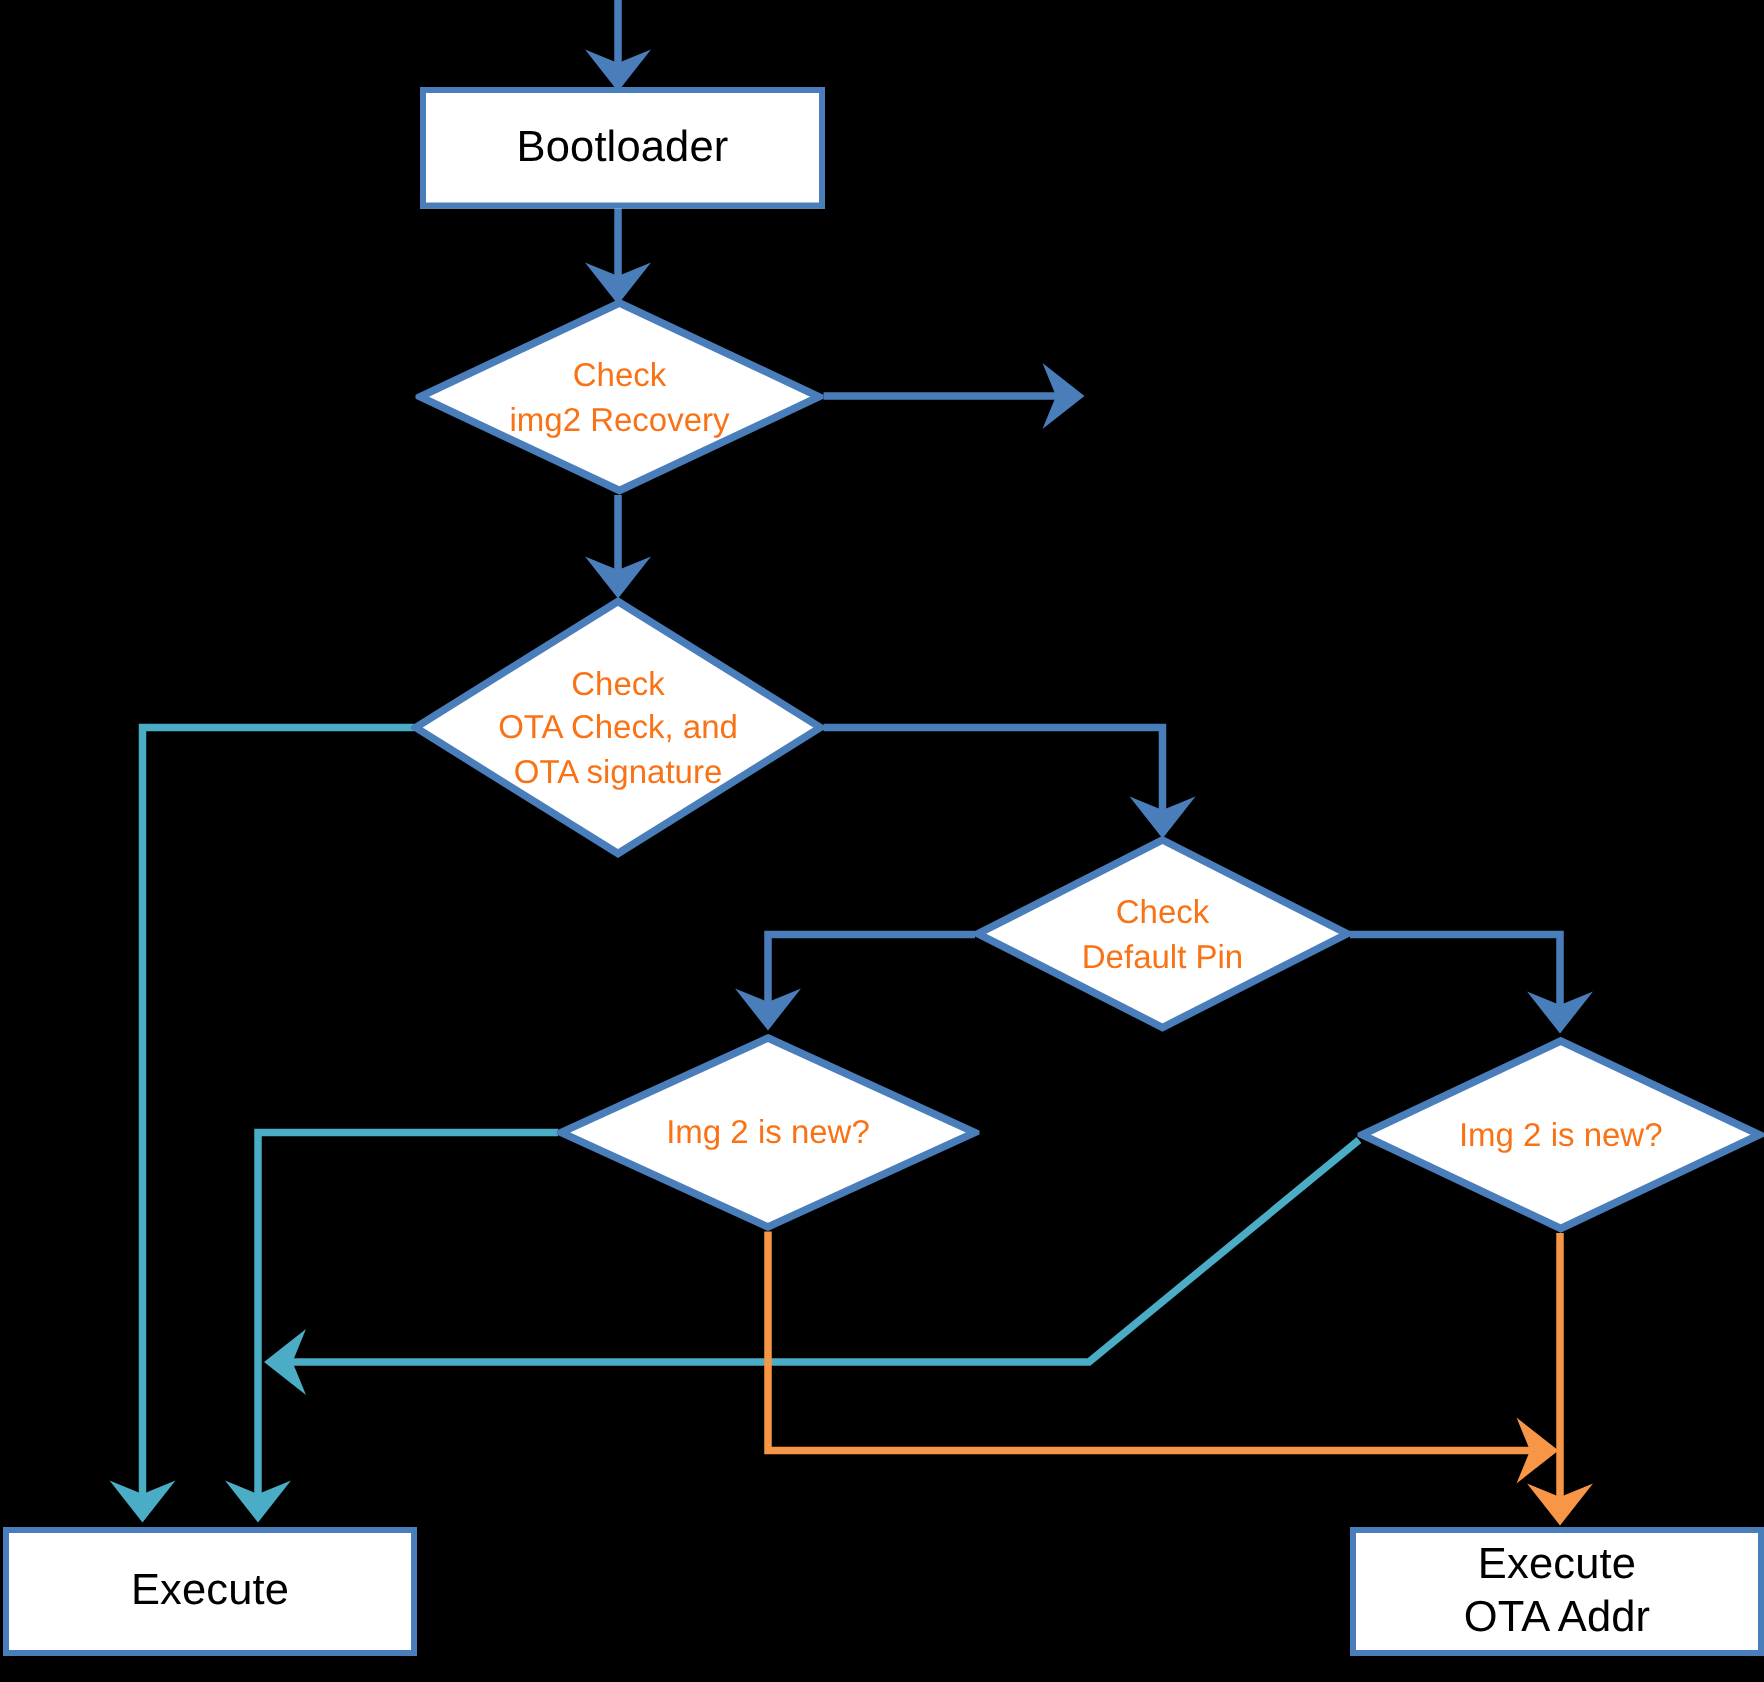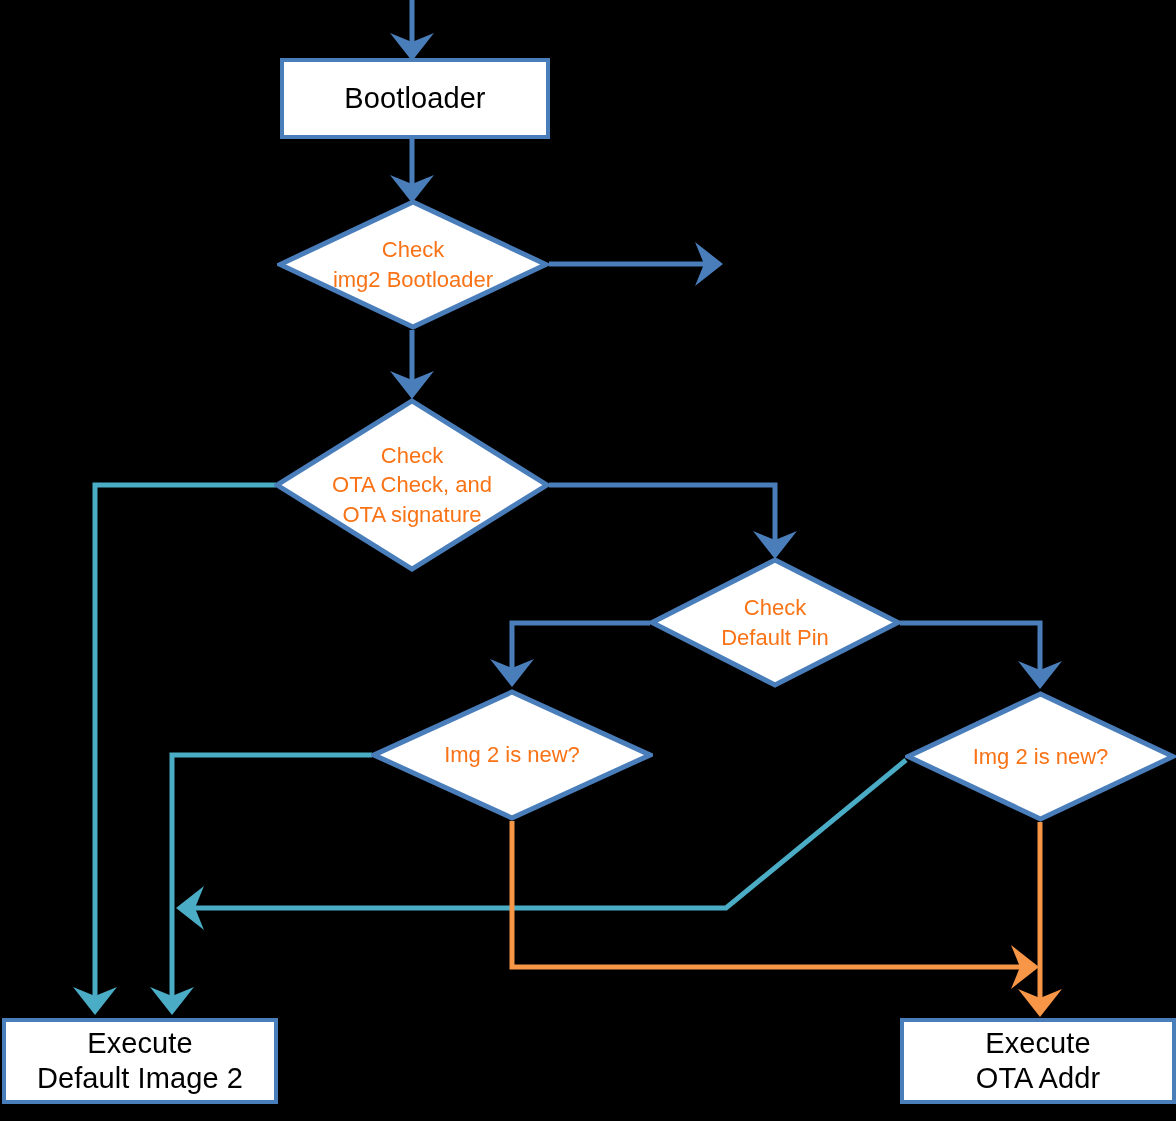--- a/index.html
+++ b/index.html
@@ -62,21 +62,21 @@
   <div class="node box" style="left:280px;top:58px;width:270px;height:81px;">
     <div class="lbl">Bootloader</div>
   </div>
 
   <div class="node dia" style="left:277px;top:199px;width:272px;height:131px;">
     <svg class="shape" viewBox="0 0 272 131" preserveAspectRatio="none">
       <polygon points="136,3 269,65.5 136,128 3,65.5" fill="#ffffff" stroke="#4a7ebb" stroke-width="5"></polygon>
     </svg>
     <div class="lbl">
       <div>Check</div>
-      <div>img2 Bootloader</div>
+      <div>img2 Recovery</div>
     </div>
   </div>
 
   <div class="node dia big" style="left:274px;top:398px;width:276px;height:174px;">
     <svg class="shape" viewBox="0 0 276 174" preserveAspectRatio="none">
       <polygon points="138,3 273,87 138,171 3,87" fill="#ffffff" stroke="#4a7ebb" stroke-width="5"></polygon>
     </svg>
     <div class="lbl">
       <div>Check</div>
       <div>OTA Check, and</div>
@@ -104,21 +104,20 @@
   <div class="node dia" style="left:905px;top:691px;width:271px;height:131px;">
     <svg class="shape" viewBox="0 0 271 131" preserveAspectRatio="none">
       <polygon points="135.5,3 268,65.5 135.5,128 3,65.5" fill="#ffffff" stroke="#4a7ebb" stroke-width="5"></polygon>
     </svg>
     <div class="lbl">Img 2 is new?</div>
   </div>
 
   <div class="node box" style="left:2px;top:1018px;width:276px;height:86px;">
     <div class="lbl">
       <div>Execute</div>
-      <div>Default Image 2</div>
     </div>
   </div>
 
   <div class="node box" style="left:900px;top:1018px;width:276px;height:86px;">
     <div class="lbl">
       <div>Execute</div>
       <div>OTA Addr</div>
     </div>
   </div>
 

